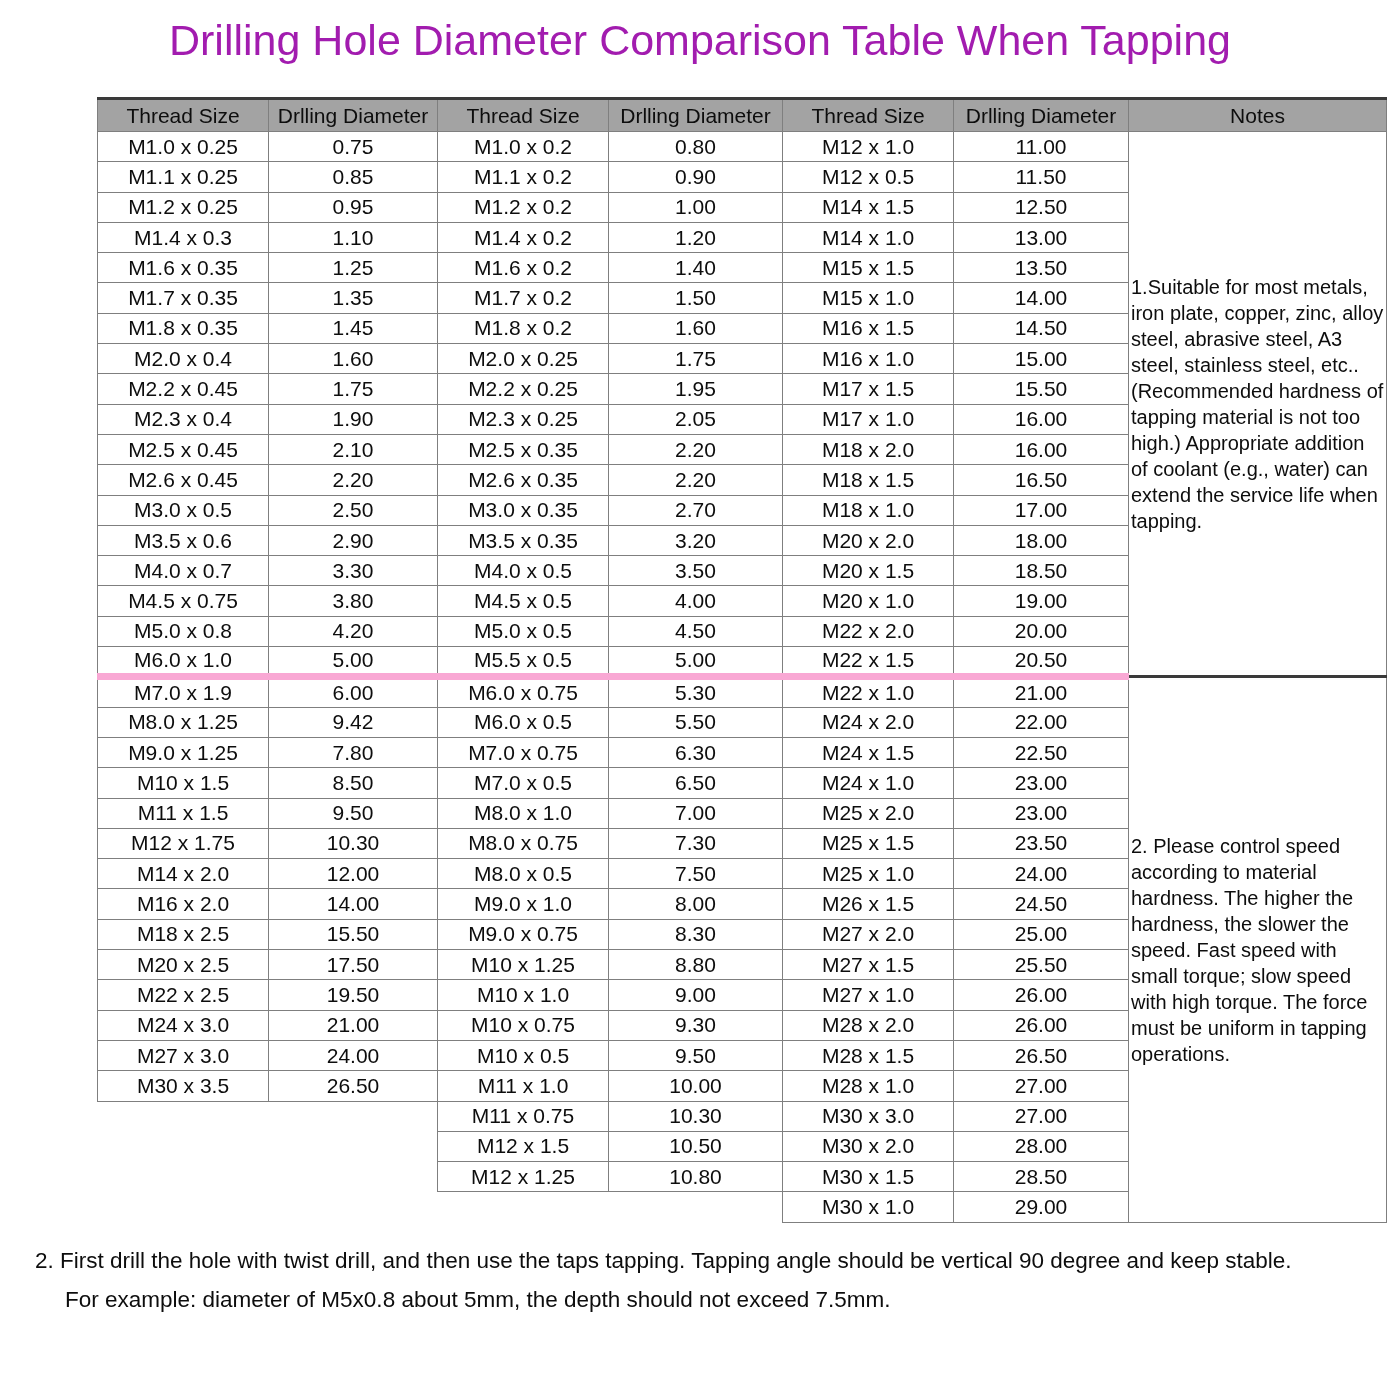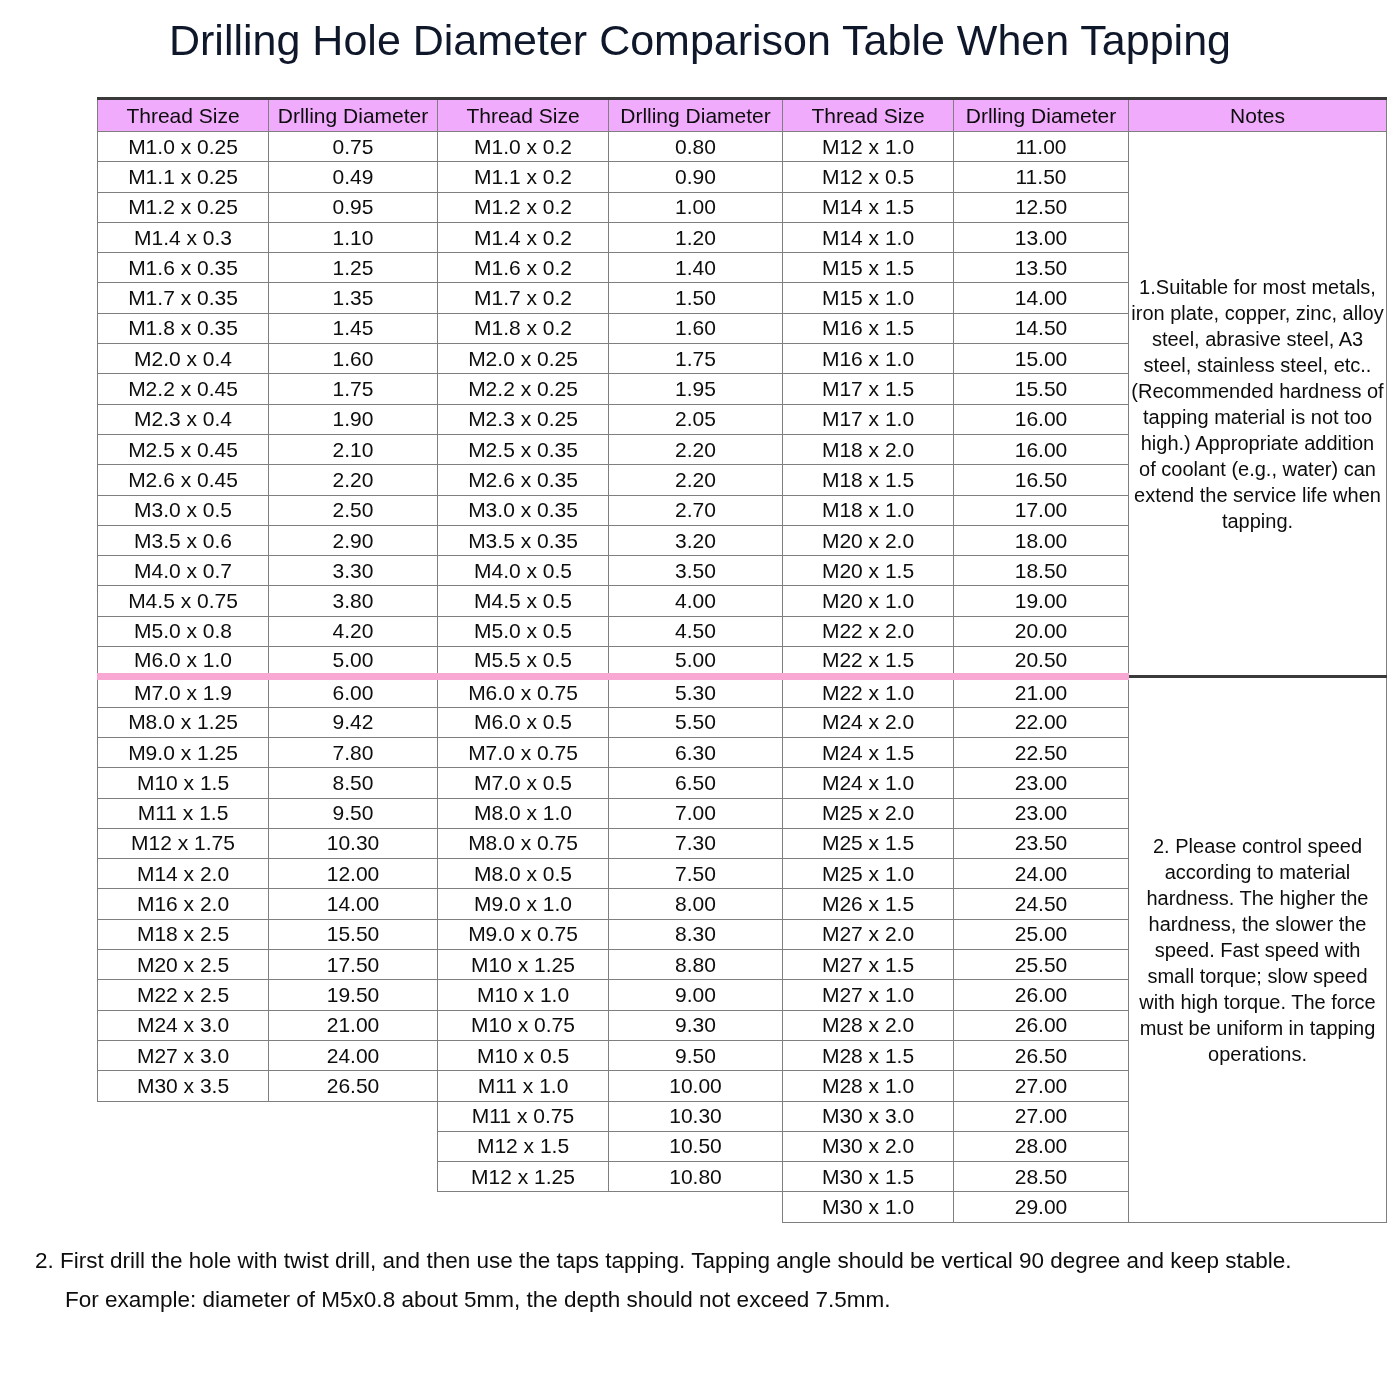--- a/index.html
+++ b/index.html
@@ -2,43 +2,43 @@
 <html><head>
 <meta charset="utf-8">
 <style>
   html,body { margin:0; padding:0; }
   body {
     width:1400px; height:1400px; background:#ffffff; position:relative;
     font-family:"Liberation Sans", sans-serif; color:#111;
   }
   .title {
     position:absolute; top:16px; left:0; width:100%;
-    text-align:center; font-size:43px; font-weight:normal; color:#0f172a;
+    text-align:center; font-size:43px; font-weight:normal; color:#a21caf;
     white-space:nowrap;
   }
   table.tap {
     position:absolute; left:97px; top:97px; width:1289px;
     border-collapse:collapse; table-layout:fixed;
   }
   table.tap th {
-    background:#f0abfc;
+    background:#a3a3a3;
     border:1px solid #7f7f7f;
     border-top:3px solid #3a3a3a;
     height:31px; font-weight:normal; font-size:21px; color:#0d0d0d;
     padding:0;
   }
   table.tap tbody tr { height:30.3px; }
   td.cell {
     border:1px solid #7f7f7f; text-align:center;
     font-size:21px; color:#0d0d0d; padding:0; overflow:hidden;
   }
   td.void { border:none; background:transparent; }
   tr.section-divider td { border-bottom:7px solid #f9a8d4; }
   td.notes {
-    font-size:20px; line-height:26px; text-align:center; vertical-align:middle;
+    font-size:20px; line-height:26px; text-align:left; vertical-align:middle;
     padding:0 2px;
   }
   td.notes-top { border-bottom:3px solid #3a3a3a; }
   .footer {
     position:absolute; left:35px; top:1248px; width:1350px;
     font-size:22.5px; color:#0d0d0d;
   }
   .footer .fline { margin-bottom:13px; white-space:nowrap; }
   .footer .indent { padding-left:30px; }
 </style>
@@ -73,21 +73,21 @@
         <td class="cell">M1.0 x 0.25</td>
         <td class="cell">0.75</td>
         <td class="cell">M1.0 x 0.2</td>
         <td class="cell">0.80</td>
         <td class="cell">M12 x 1.0</td>
         <td class="cell">11.00</td>
         <td class="cell notes notes-top" rowspan="18">1.Suitable for most metals, iron plate, copper, zinc, alloy steel, abrasive steel, A3 steel, stainless steel, etc..(Recommended hardness of tapping material is not too high.) Appropriate addition of coolant (e.g., water) can extend the service life when tapping.</td>
       </tr>
       <tr>
         <td class="cell">M1.1 x 0.25</td>
-        <td class="cell">0.49</td>
+        <td class="cell">0.85</td>
         <td class="cell">M1.1 x 0.2</td>
         <td class="cell">0.90</td>
         <td class="cell">M12 x 0.5</td>
         <td class="cell">11.50</td>
       </tr>
       <tr>
         <td class="cell">M1.2 x 0.25</td>
         <td class="cell">0.95</td>
         <td class="cell">M1.2 x 0.2</td>
         <td class="cell">1.00</td>

